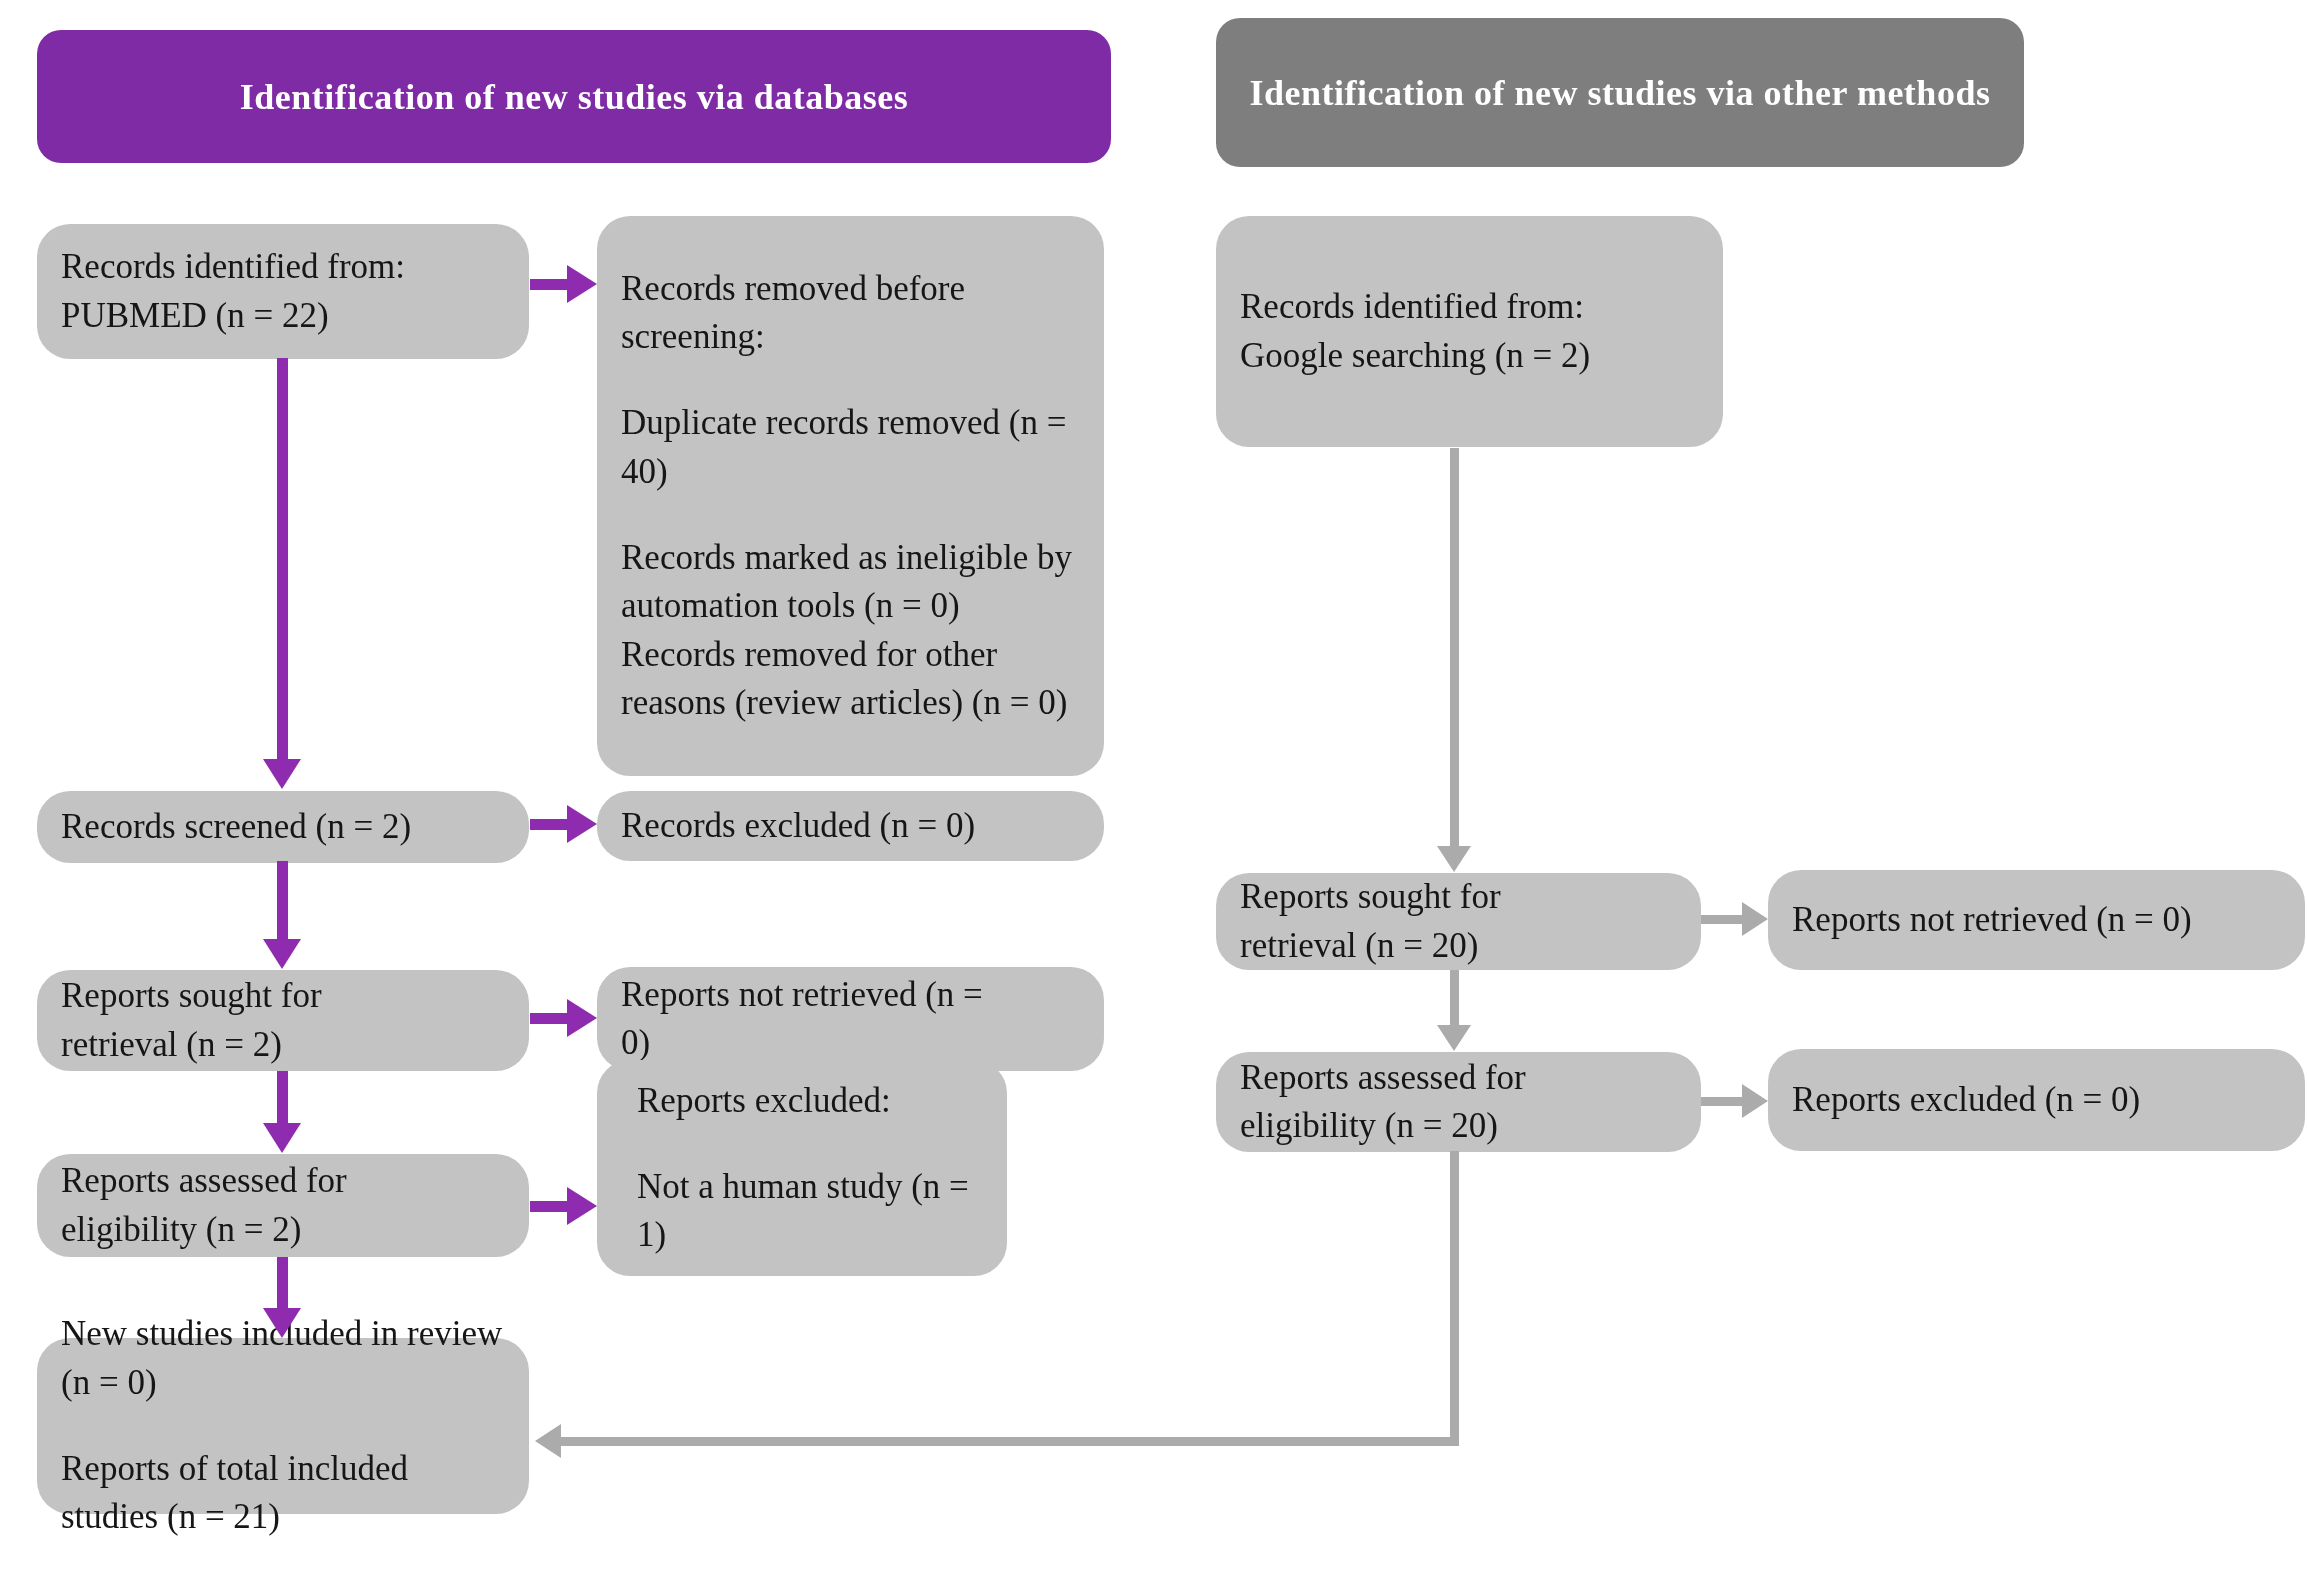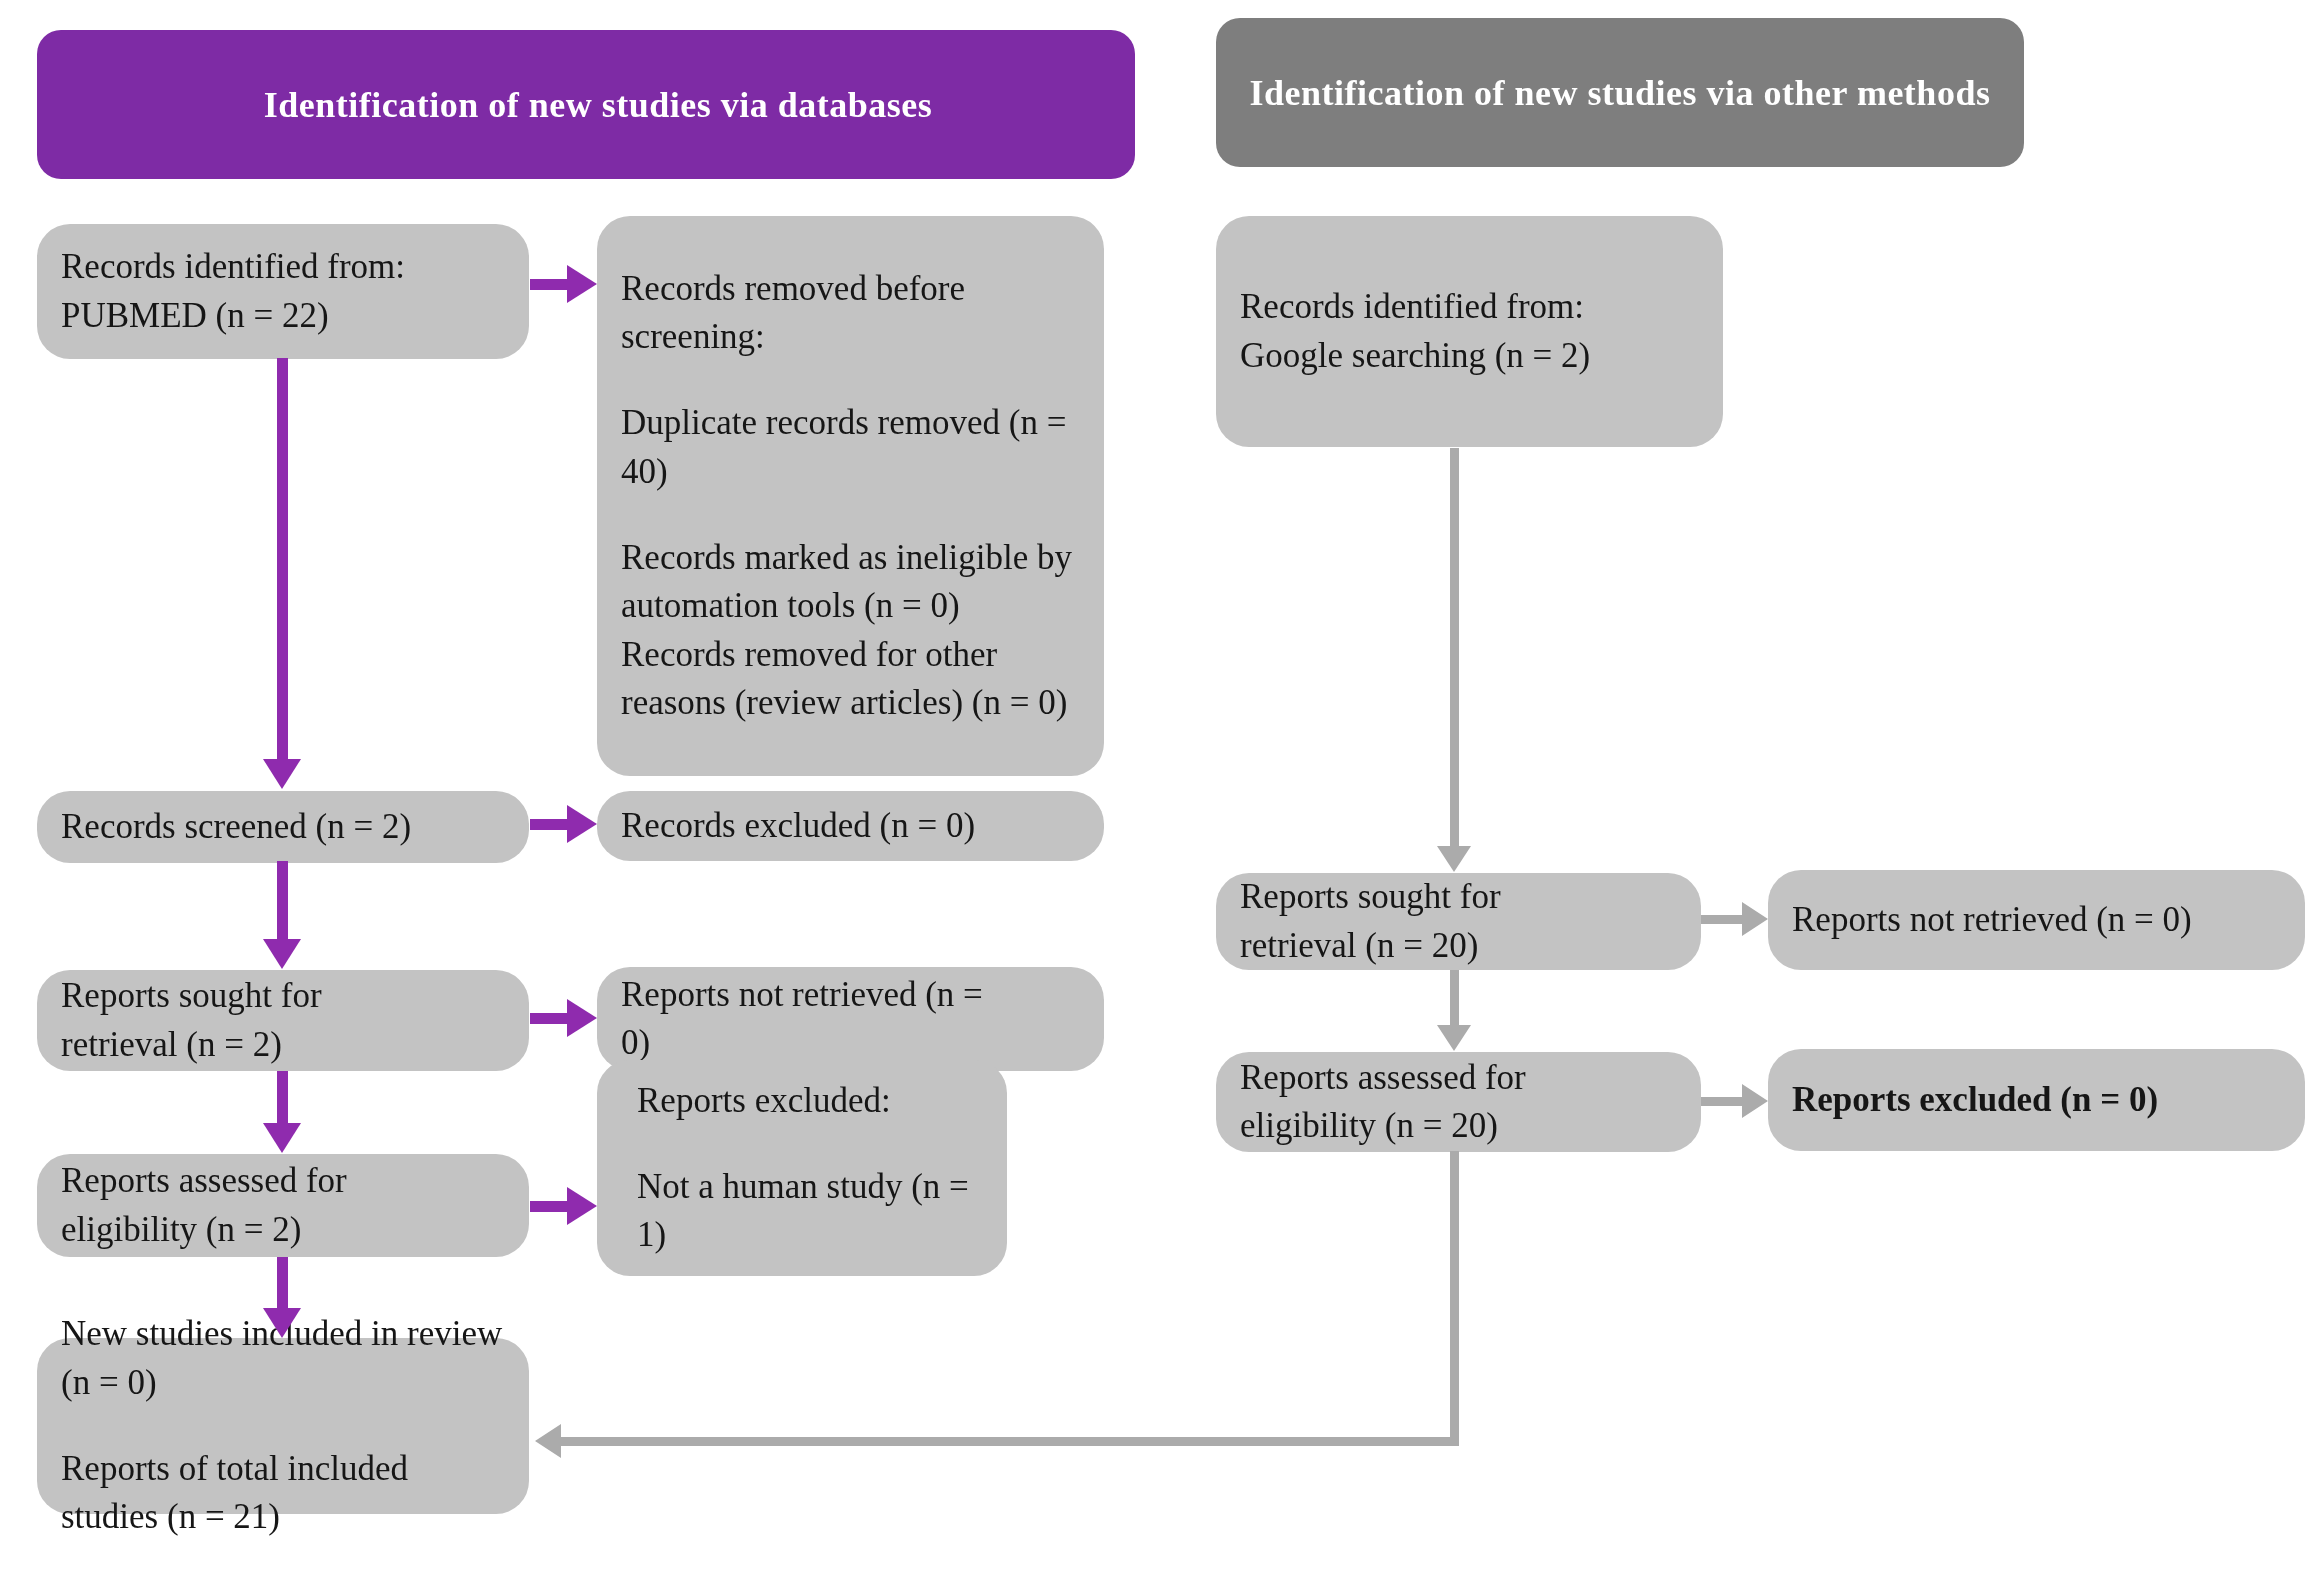--- a/index.html
+++ b/index.html
@@ -77,21 +77,21 @@
     border-top:17px solid transparent;border-bottom:17px solid transparent;
     border-right:26px solid #ABABAB;
   }
   .gseg{position:absolute;background:#ABABAB;}
 </style>
 </head>
 <body>
 
 <div id="stage">
 
-  <div class="hdr purple" style="left:37px;top:30px;width:1074px;height:149px;padding-left:24px;">
+  <div class="hdr purple" style="left:37px;top:30px;width:1074px;height:133px;">
     <span>Identification of new studies via databases</span>
   </div>
   <div class="hdr gray" style="left:1216px;top:18px;width:808px;height:149px;">
     <span>Identification of new studies via other methods</span>
   </div>
 
   <div class="box" style="left:37px;top:224px;width:492px;height:135px;">
     <p>Records identified from:</p>
     <p>PUBMED (n = 22)</p>
   </div>
@@ -148,21 +148,21 @@
 
   <div class="box" style="left:1768px;top:870px;width:537px;height:100px;">
     <p>Reports not retrieved (n = 0)</p>
   </div>
 
   <div class="box" style="left:1216px;top:1052px;width:485px;height:100px;">
     <p>Reports assessed for</p>
     <p>eligibility (n = 20)</p>
   </div>
 
-  <div class="box" style="left:1768px;top:1049px;width:537px;height:102px;font-weight:bold;">
+  <div class="box" style="left:1768px;top:1049px;width:537px;height:102px;">
     <p>Reports excluded (n = 0)</p>
   </div>
 
   <div class="ph" style="left:530px;top:279px;width:38px;"></div>
   <div class="pv" style="left:277px;top:358px;height:402px;"></div>
   <div class="ph" style="left:530px;top:819px;width:38px;"></div>
   <div class="pv" style="left:277px;top:861px;height:79px;"></div>
   <div class="ph" style="left:530px;top:1013px;width:38px;"></div>
   <div class="pv" style="left:277px;top:1071px;height:53px;"></div>
   <div class="ph" style="left:530px;top:1201px;width:38px;"></div>

